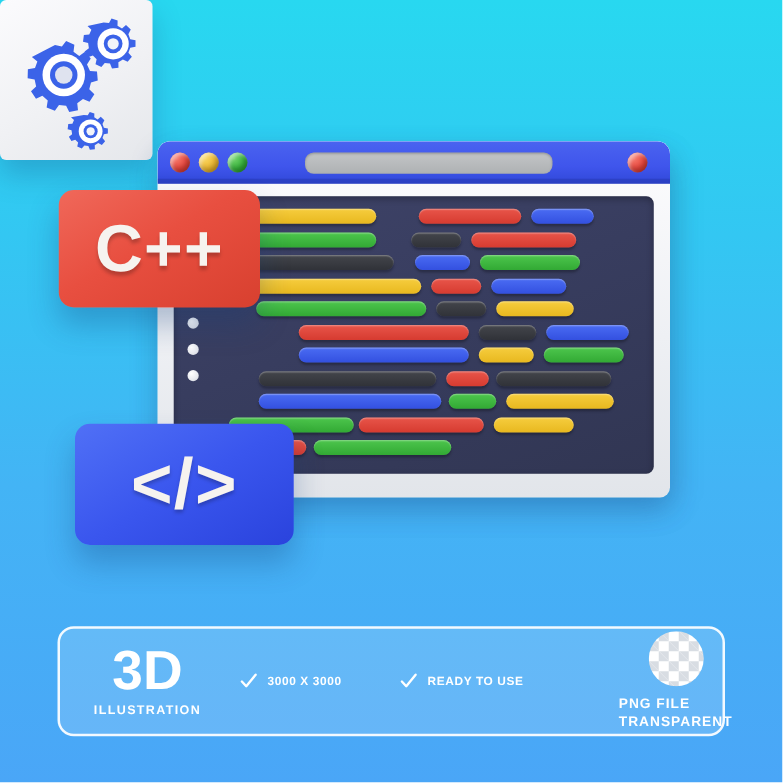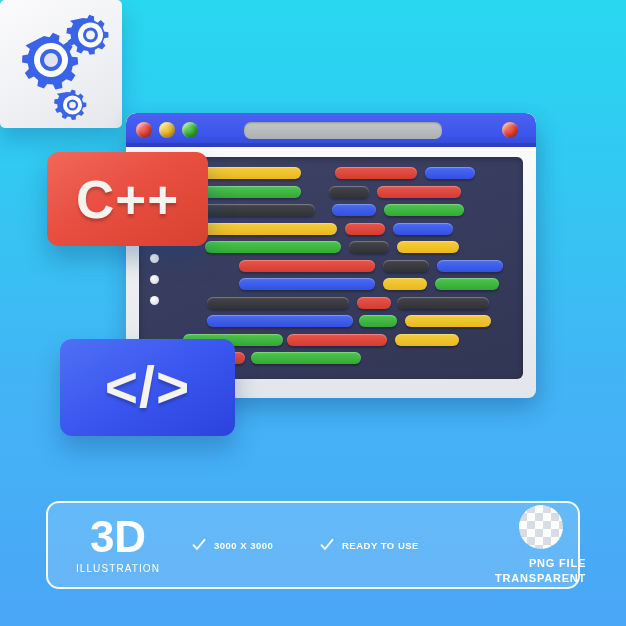--- a/index.html
+++ b/index.html
@@ -188,21 +188,21 @@
     flex: none;
   }
   .footer-brand .big {
     font-size: 44px;
     font-weight: bold;
     line-height: 0.95;
     letter-spacing: 0px;
   }
   .footer-brand .sub {
     font-size: 10px;
-    font-weight: normal;
+    font-weight: bold;
     letter-spacing: 1.1px;
     margin-top: 5px;
   }
   .feature-grid {
     display: grid;
     grid-template-columns: 122px 175px;
     grid-row-gap: 15px;
     grid-column-gap: 6px;
     align-content: center;
     flex: none;
@@ -221,21 +221,21 @@
     width: 14px;
     height: 14px;
     margin-right: 8px;
     flex: none;
   }
   .check svg { display: block; }
 
   .png-block {
     margin-left: auto;
     margin-right: 22px;
-    text-align: right;
+    text-align: left;
     color: #ffffff;
   }
   .png-circle {
     width: 44px; height: 44px;
     border-radius: 50%;
     margin: 0 auto 7px auto;
     background-color: #ffffff;
     background-image:
       linear-gradient(45deg, #d8dde3 25%, transparent 25%, transparent 75%, #d8dde3 75%),
       linear-gradient(45deg, #d8dde3 25%, transparent 25%, transparent 75%, #d8dde3 75%);

